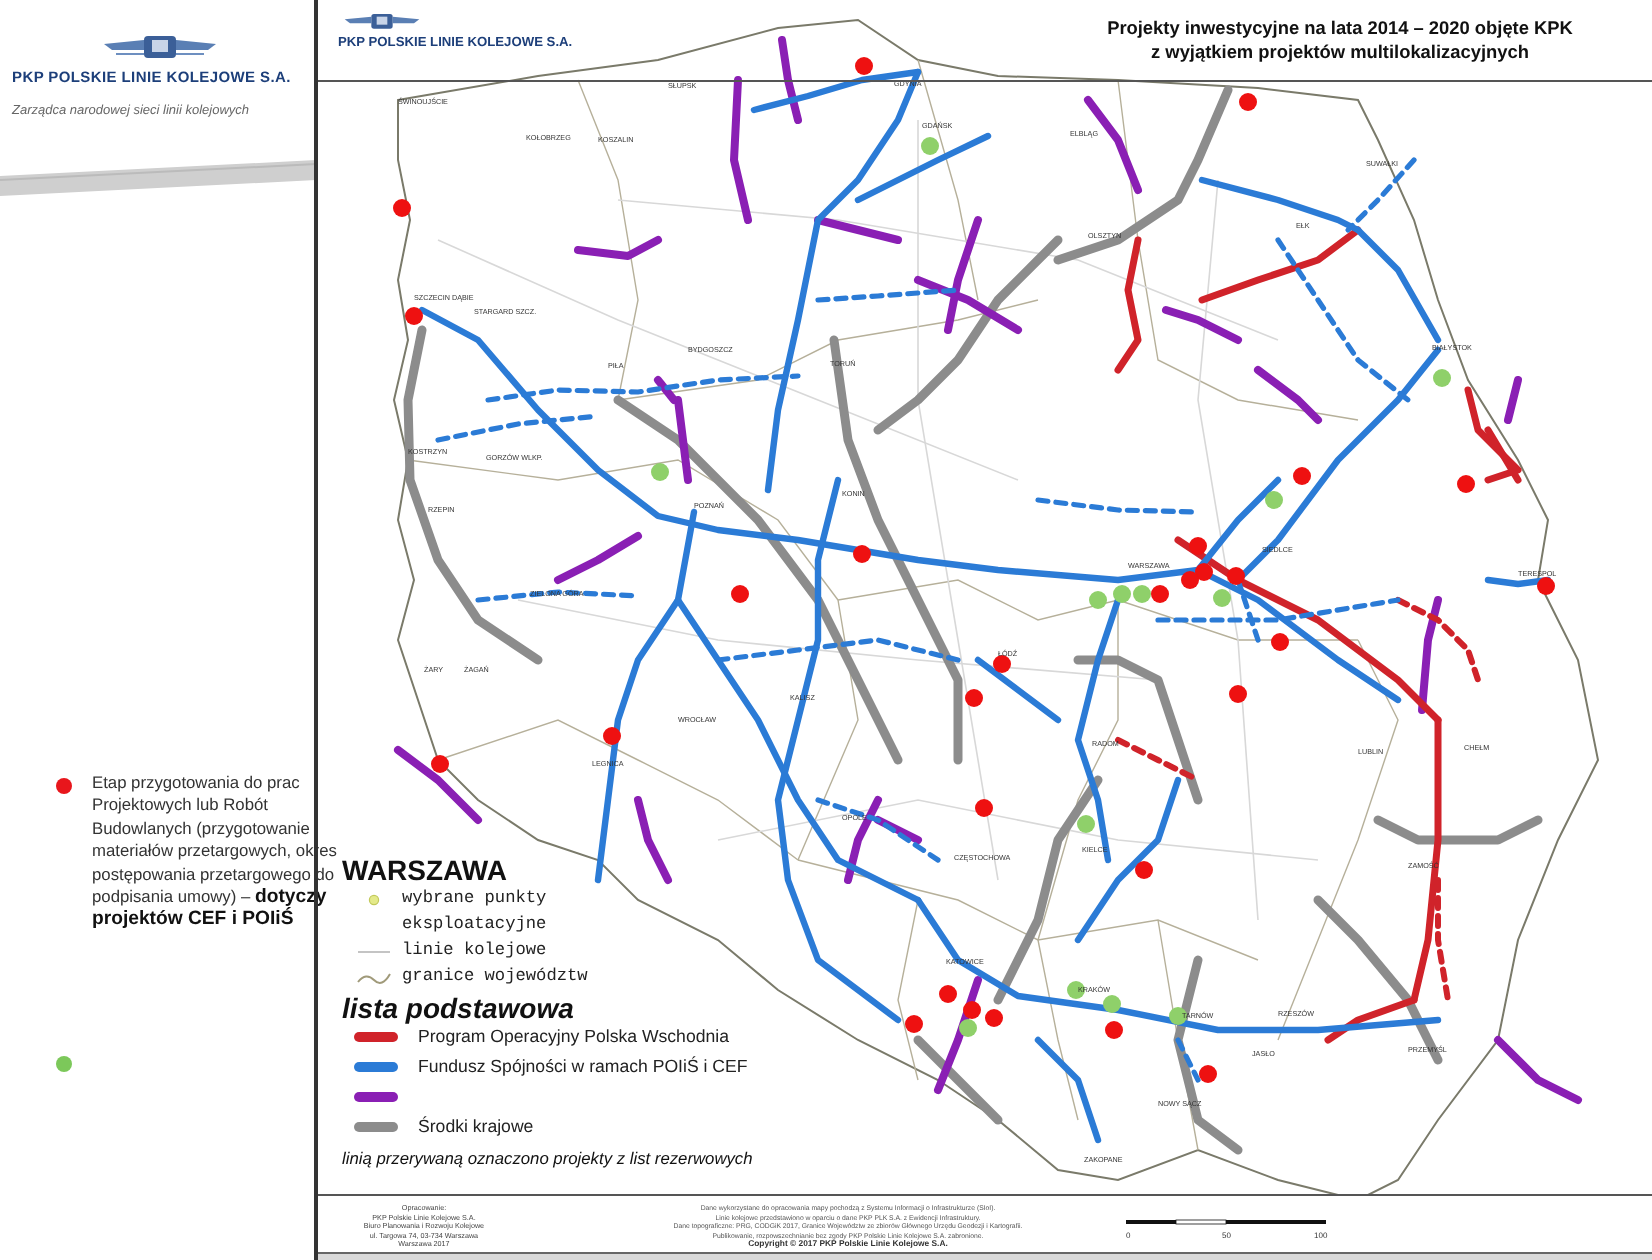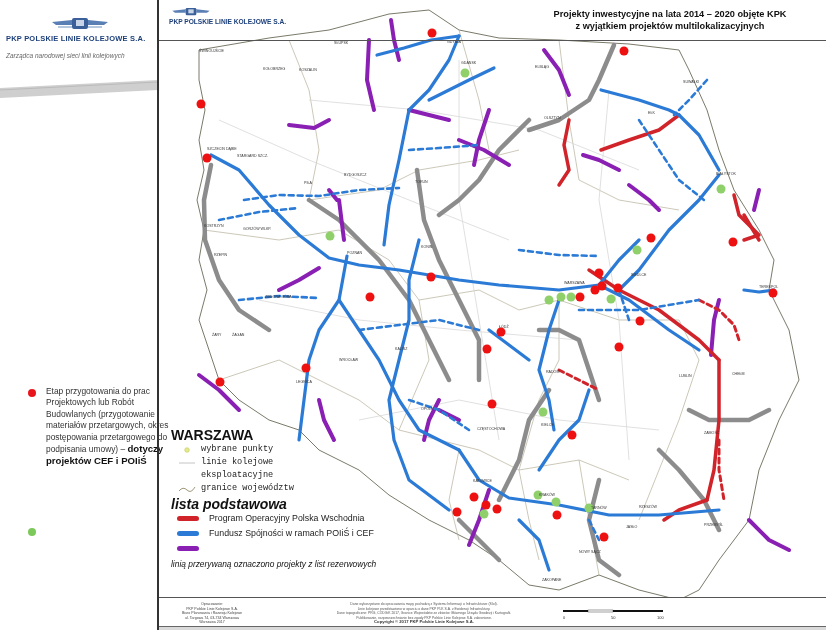--- a/index.html
+++ b/index.html
@@ -308,49 +308,53 @@
     <div class="legend-title">WARSZAWA</div>
     <div class="legend-row">
       <span class="sym">
         <svg width="20" height="9">
             <circle cx="10" cy="5" r="2.3" fill="#e4ea8a" stroke="#c2c95a" stroke-width="0.6"></circle>
           </svg>
       </span>
       <span class="lbl">wybrane punkty</span>
     </div>
     <div class="legend-row">
+      <span class="lbl">eksploatacyjne</span>
+    </div>
+    <div class="legend-row">
       <span class="sym">
         <svg width="20" height="9">
             <line x1="2" y1="5" x2="18" y2="5" stroke="#c4c4c4" stroke-width="1"></line>
           </svg>
       </span>
       <span class="lbl">linie kolejowe</span>
-    </div>
-    <div class="legend-row">
-      <span class="lbl">eksploatacyjne</span>
     </div>
     <div class="legend-row">
       <span class="sym">
         <svg width="20" height="9">
             <path d="M2 7 Q6 2 10 6 T18 3" fill="none" stroke="#a09a7a" stroke-width="1"></path>
           </svg>
       </span>
       <span class="lbl">granice województw</span>
     </div>
     <div class="legend-sub">lista podstawowa</div>
     <div class="legend-line-row">
       <span class="swatch" style="background:#d0232a;"></span>
       <span class="lbl">Program Operacyjny Polska Wschodnia</span>
     </div>
     <div class="legend-line-row">
       <span class="swatch" style="background:#2b7bd6;"></span>
       <span class="lbl">Fundusz Spójności w ramach POIiŚ i CEF</span>
     </div>
     <div class="legend-line-row">
       <span class="swatch" style="background:#8a1fb4;"></span>
+    </div>
+    <div class="legend-line-row">
+      <span class="swatch" style="background:#8c8c8c;"></span>
+      <span class="lbl">Środki krajowe</span>
     </div>
     <div class="legend-note">linią przerywaną oznaczono projekty z list rezerwowych</div>
   </div>
 
   <div class="footer">
     <div class="footer-left">
       <div>Opracowanie:</div>
       <div>PKP Polskie Linie Kolejowe S.A.</div>
       <div>Biuro Planowania i Rozwoju Kolejowe</div>
       <div>ul. Targowa 74, 03-734 Warszawa</div>

